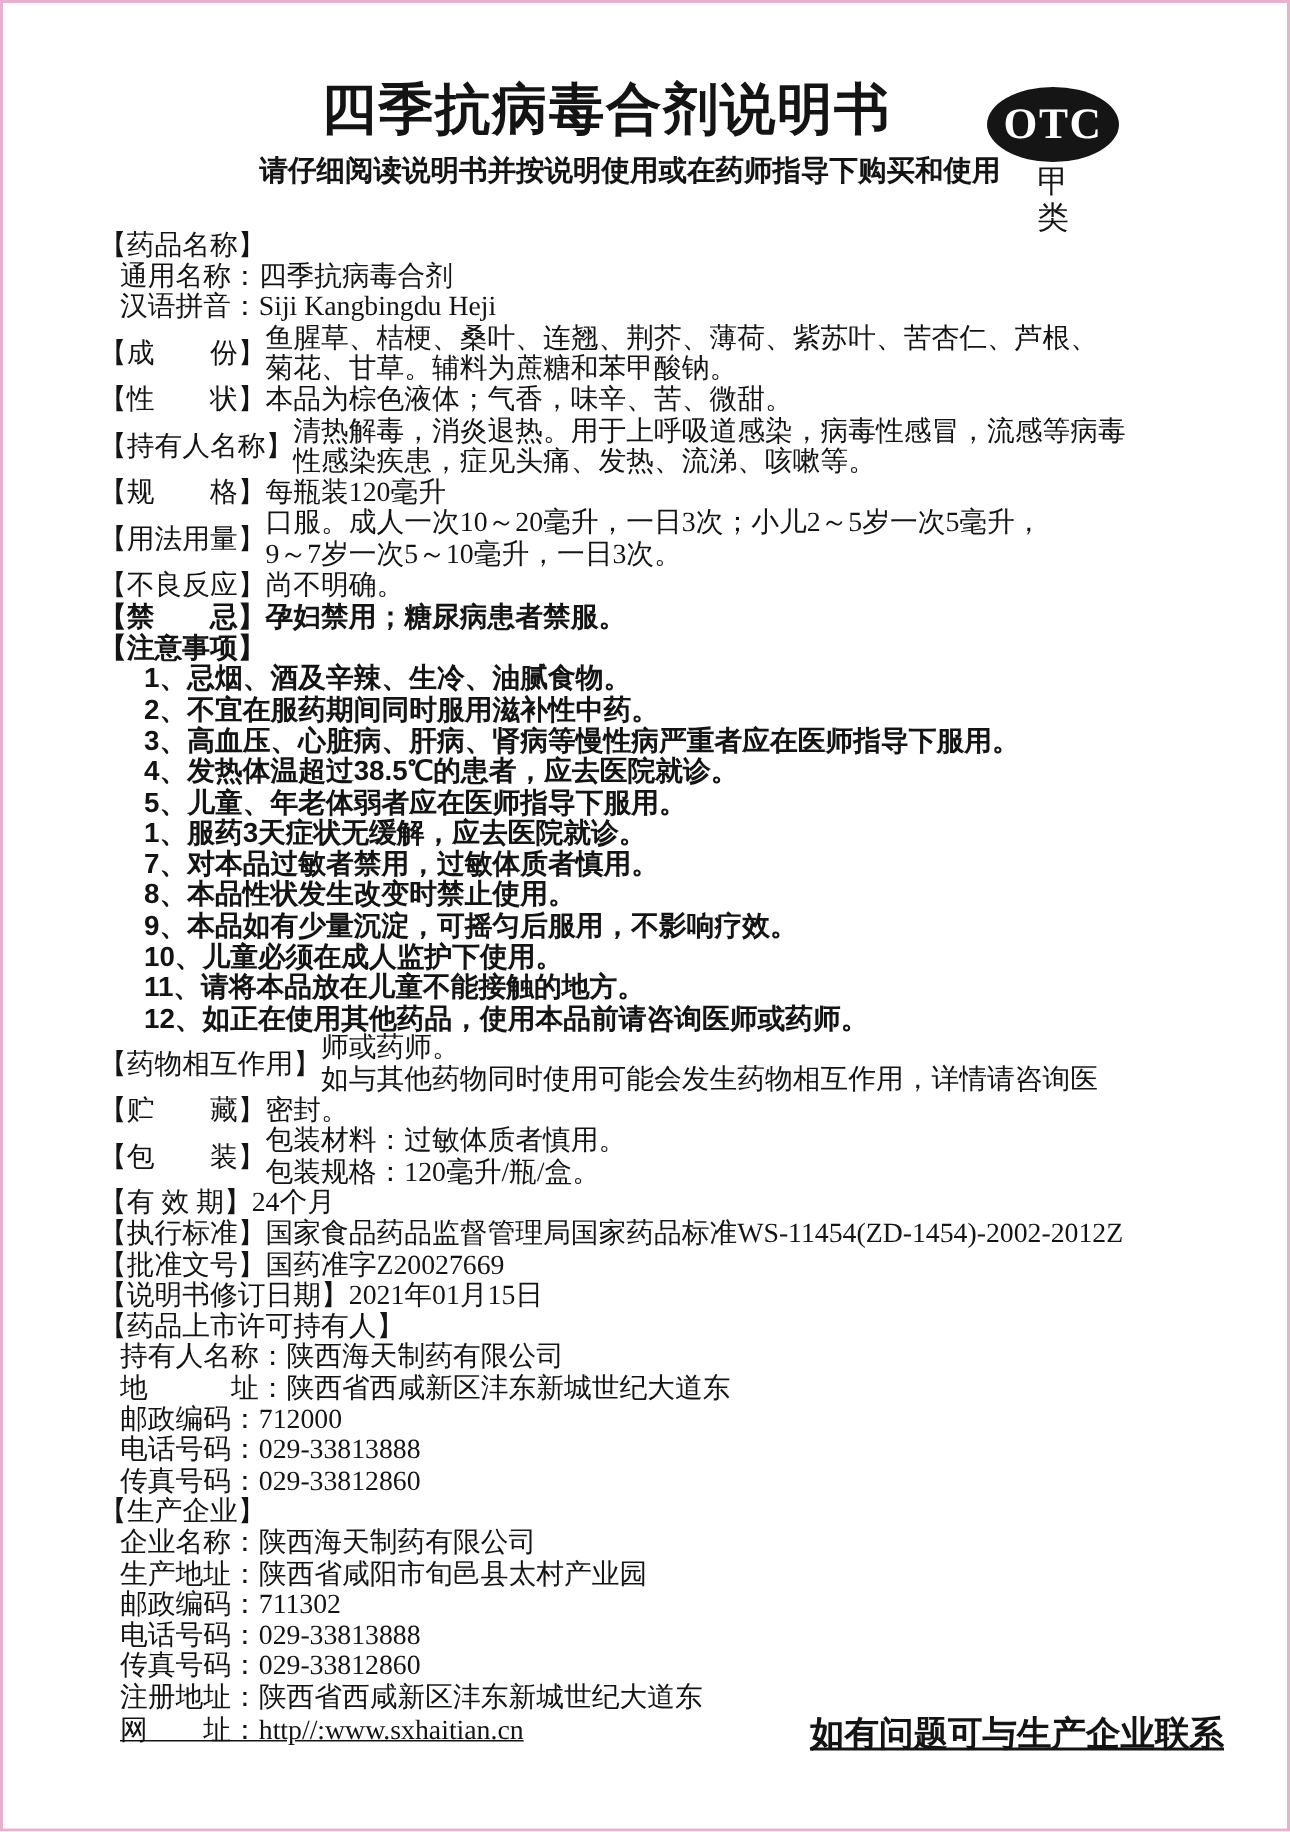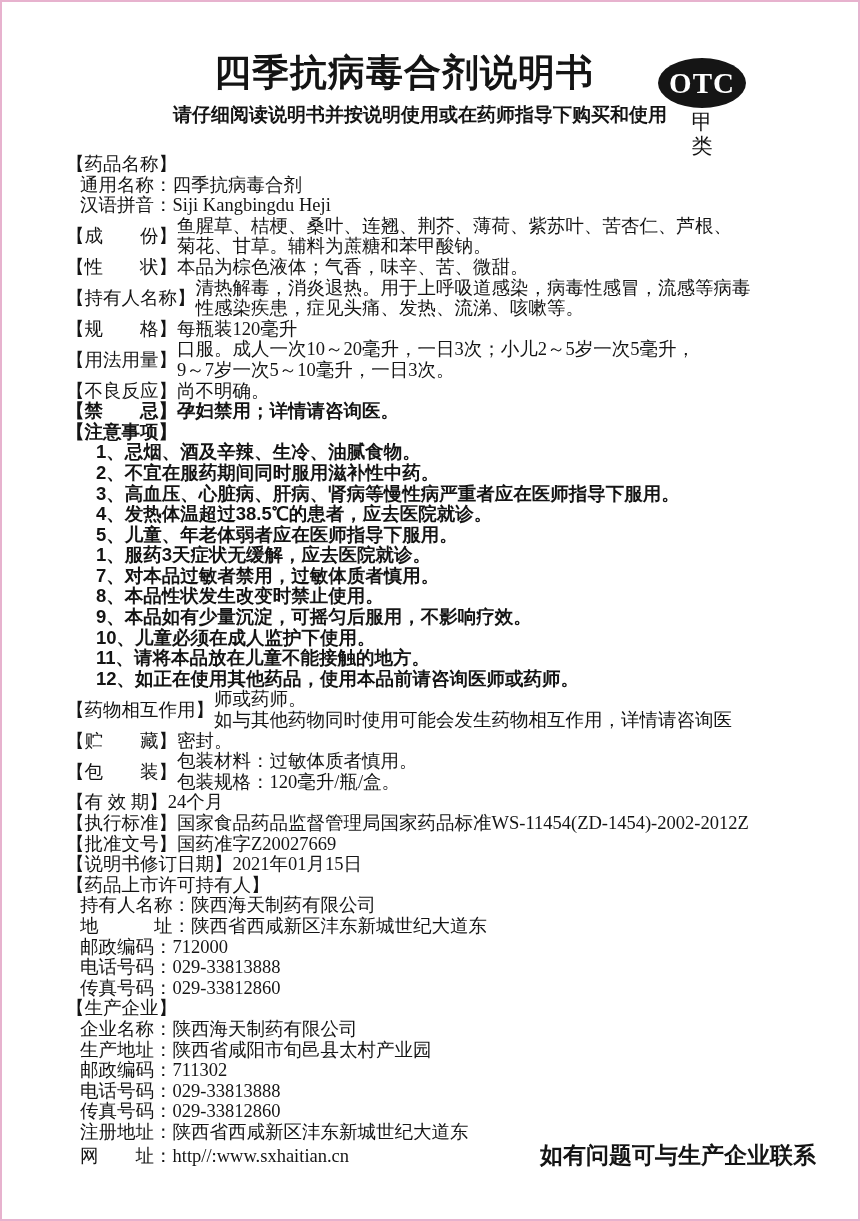--- a/index.html
+++ b/index.html
@@ -40,22 +40,23 @@
     margin:28px 0 0 64px;width:736px;
     font-size:18.5px;line-height:20.6px;
   }
   .row{display:flex;align-items:center;}
   .row .lbl{white-space:nowrap;}
   .row .cnt{flex:1;min-width:0;}
   .heiti{font-family:Liberation Sans, sans-serif;font-weight:bold;}
   .ind1{padding-left:14px;}
   .ind2{padding-left:30px;}
   .footer-row{
-    display:flex;justify-content:space-between;align-items:flex-end;
+    display:flex;justify-content:space-between;align-items:center;
     padding-left:14px;
+    text-decoration:underline;
   }
   .footer-note{
     font-family:"Liberation Sans","DejaVu Sans",sans-serif;
     font-weight:bold;font-size:23px;line-height:24px;white-space:nowrap;
   }
 </style>
 </head>
 <body>
 
 <div class="page">
@@ -116,21 +117,21 @@
       </div>
       <div class="row">
         <span class="lbl">【不良反应】</span>
         <div class="cnt">
           <div>尚不明确。</div>
         </div>
       </div>
       <div class="row heiti">
         <span class="lbl">【禁　　忌】</span>
         <div class="cnt">
-          <div>孕妇禁用；详情请咨询医。</div>
+          <div>孕妇禁用；糖尿病患者禁服。</div>
         </div>
       </div>
       <div class="row heiti">
         <span class="lbl">【注意事项】</span>
       </div>
       <div class="row heiti ind2">
         <span>1、忌烟、酒及辛辣、生冷、油腻食物。</span>
       </div>
       <div class="row heiti ind2">
         <span>2、不宜在服药期间同时服用滋补性中药。</span>

